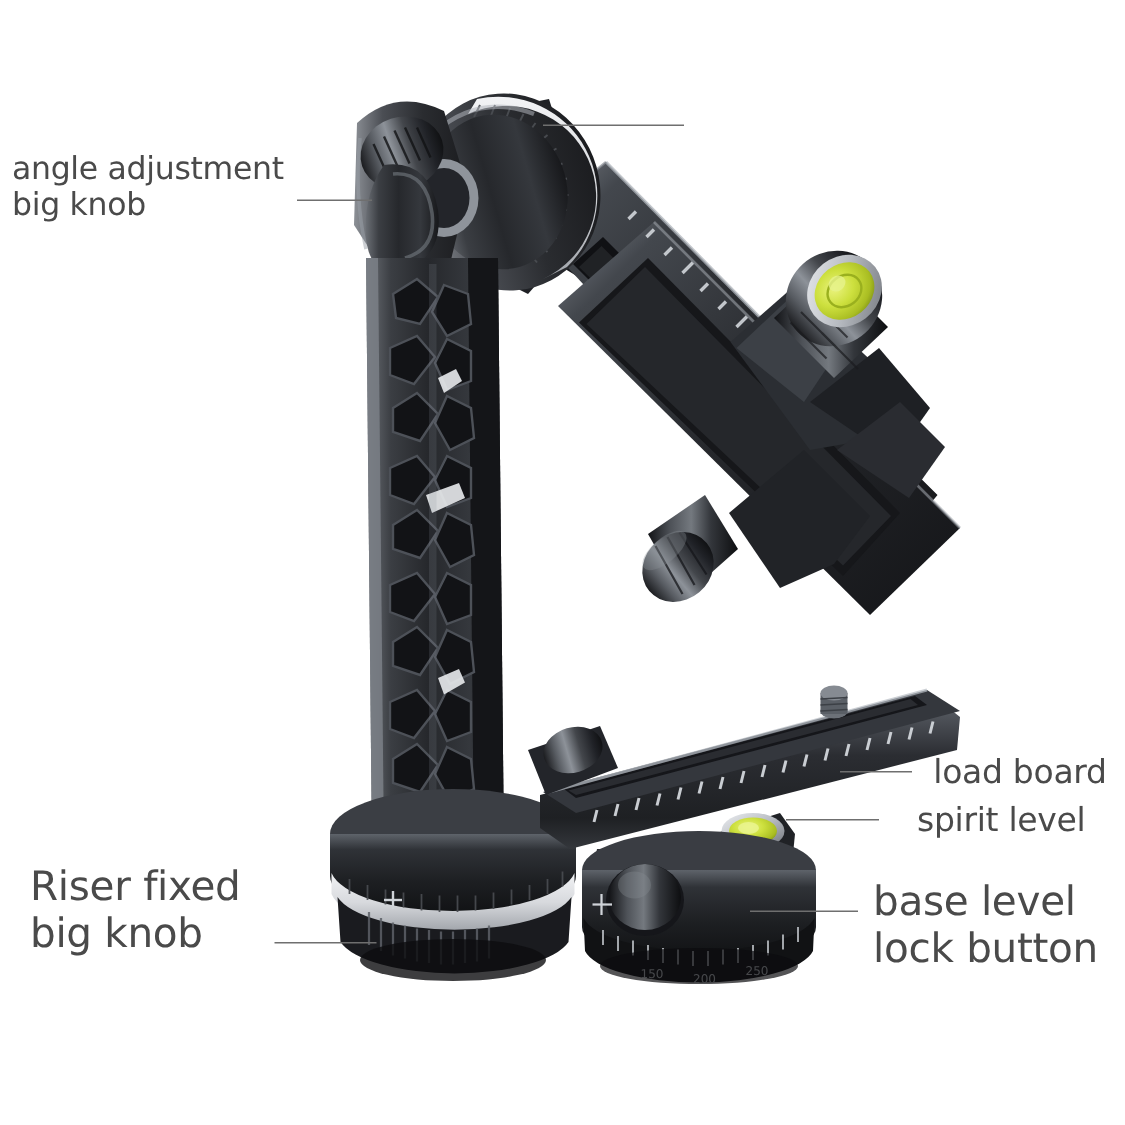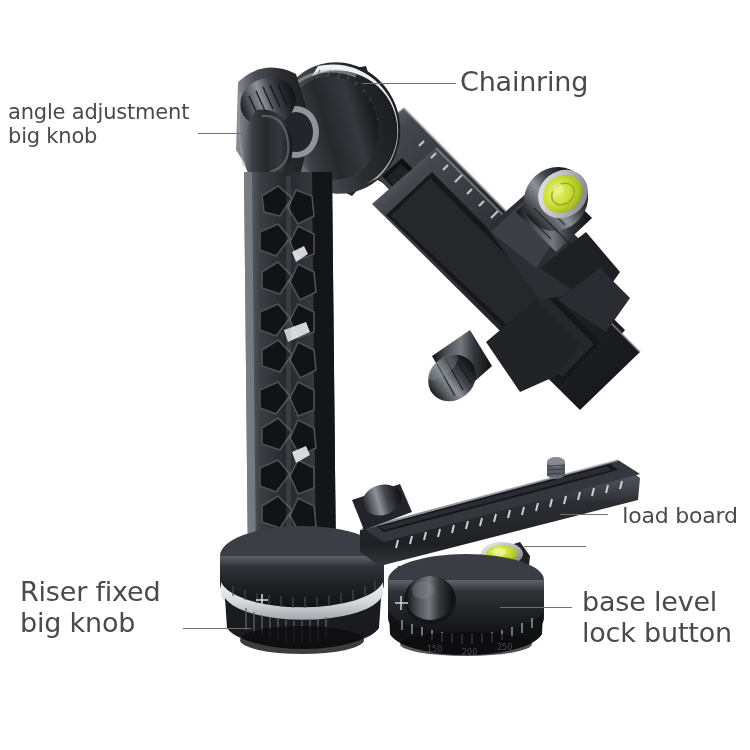--- a/index.html
+++ b/index.html
@@ -447,26 +447,26 @@
       <ellipse cx="466" cy="644" rx="66" ry="12" fill="#0b0c0e" opacity="0.7"></ellipse>
     </g>
 
   </svg>
 
   <div class="callout small align-center" style="left:8px; top:100px; width:206px;">angle adjustment
 big knob</div>
   <div class="leader" style="left:198px; top:133px; width:50px;"></div>
 
   <div class="leader" style="left:362px; top:83px; width:94px;"></div>
-  <div class="callout big align-left" style="left:460px; top:66px; width:230px;">Chainring</div>
 
   <div class="leader" style="left:560px; top:514px; width:48px;"></div>
   <div class="callout mid align-left" style="left:610px; top:503px; width:140px;">load board</div>
 
   <div class="leader" style="left:524px; top:546px; width:62px;"></div>
+  <div class="callout mid align-left" style="left:590px; top:535px; width:155px;">spirit level</div>
 
   <div class="leader" style="left:500px; top:607px; width:72px;"></div>
   <div class="callout big align-left" style="left:582px; top:586px; width:170px;">base level
 lock button</div>
 
   <div class="callout big align-center" style="left:20px; top:576px; width:196px;">Riser fixed
 big knob</div>
   <div class="leader" style="left:183px; top:628px; width:68px;"></div>
 
 </div>

